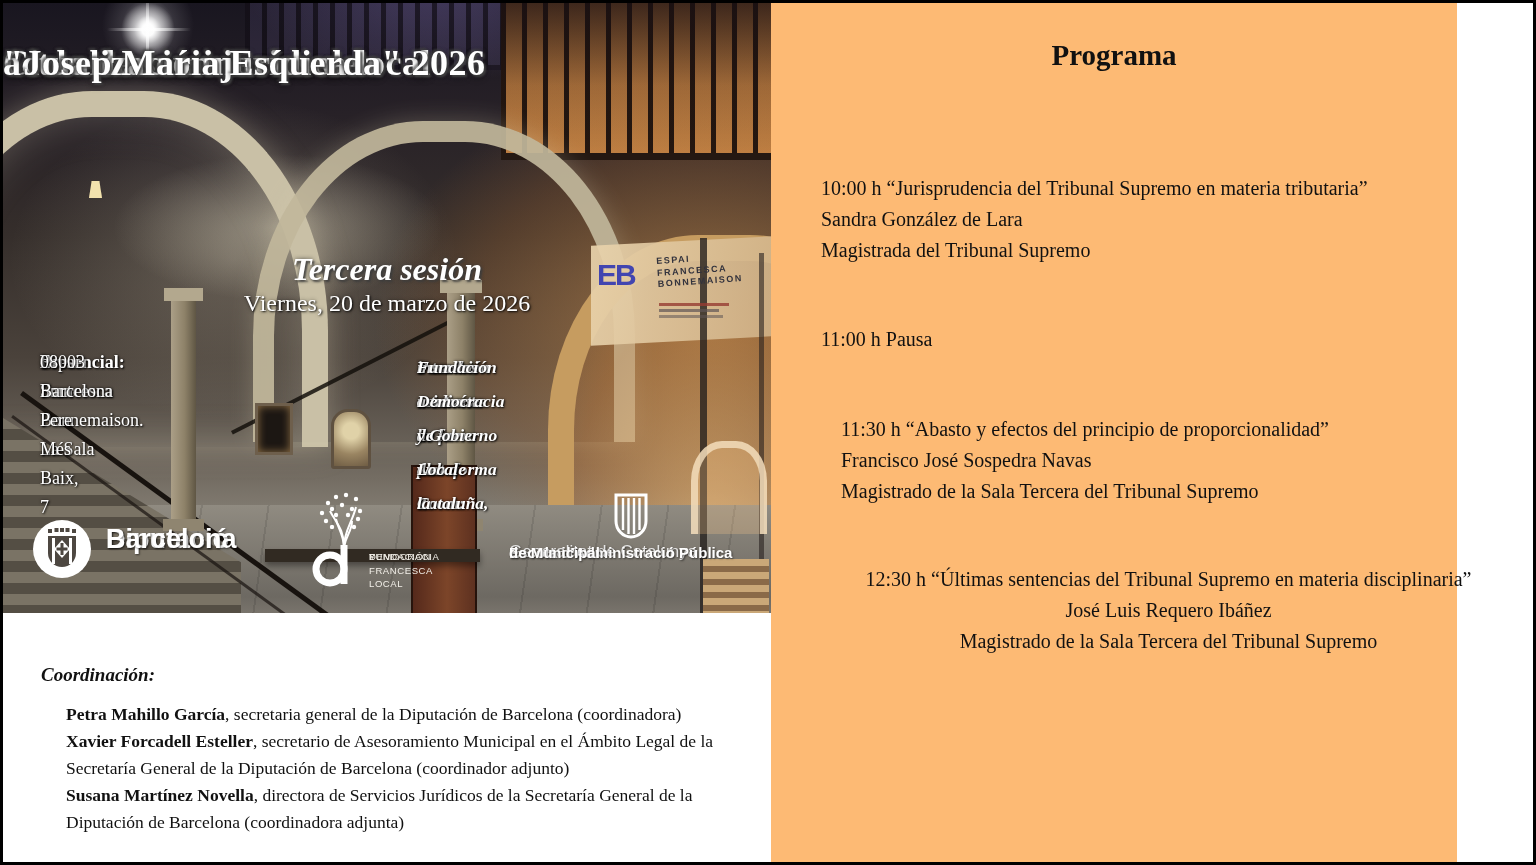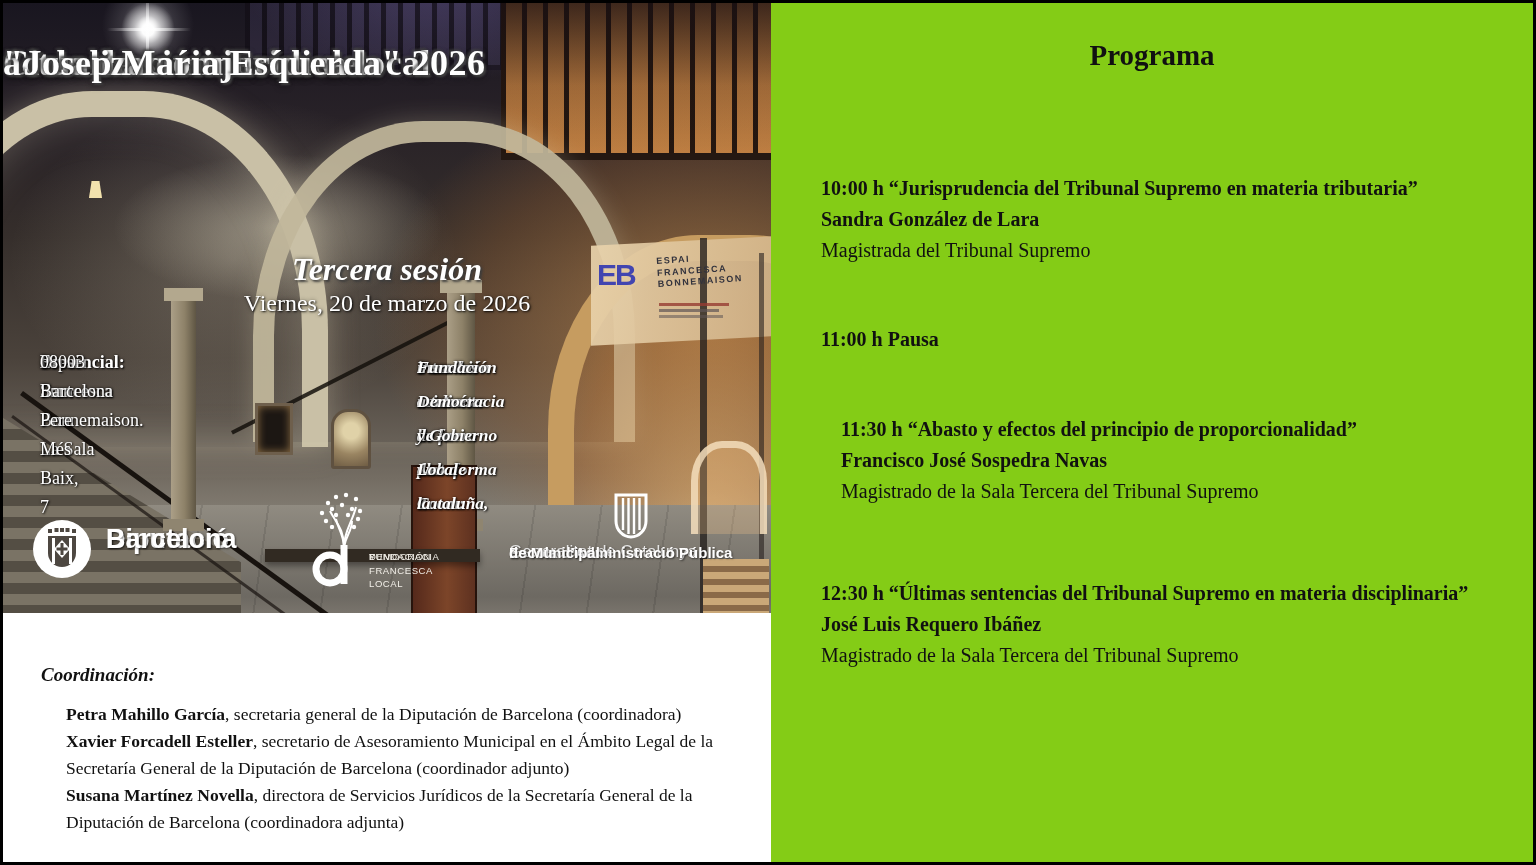--- a/index.html
+++ b/index.html
@@ -116,25 +116,25 @@
 
   
   .coord{position:absolute;left:0;top:634px;width:768px;height:249px;background:#fff;box-sizing:border-box;
     padding:27px 0 0 38px;color:#111;}
   .coord-h{font-size:19px;font-weight:700;font-style:italic;}
   .coord-entries{margin-top:15px;margin-left:25px;width:705px;font-size:17.5px;line-height:27px;}
   .coord-entries p{margin:0;}
   .coord-entries .b{font-weight:700;text-align:center;}
 
   
-  .right-col{position:absolute;left:768px;top:0;width:762px;height:859px;background:#84cc16;}
+  .right-col{position:absolute;left:768px;top:0;width:686px;height:859px;background:#fdba74;}
   .program-title{position:absolute;left:0;top:36px;width:100%;text-align:center;font-size:29px;font-weight:700;color:#111;}
   .p-item{position:absolute;left:50px;width:695px;font-size:20px;line-height:31px;color:#111;}
-  .p-item .t,.p-item .s{font-weight:700;}
-  .p-item1{top:170px;} .p-item2{top:321px;} .p-item3{top:411px;margin-left:20px;} .p-item4{top:575px;}
+  .p-item .t,.p-item .s{font-weight:400;}
+  .p-item1{top:170px;} .p-item2{top:321px;} .p-item3{top:411px;margin-left:20px;} .p-item4{top:561px;text-align:center;}
 </style>
 </head>
 <body>
 
 <div class="frame">
 
   <div class="left-col">
 
     <div class="photo">
 

